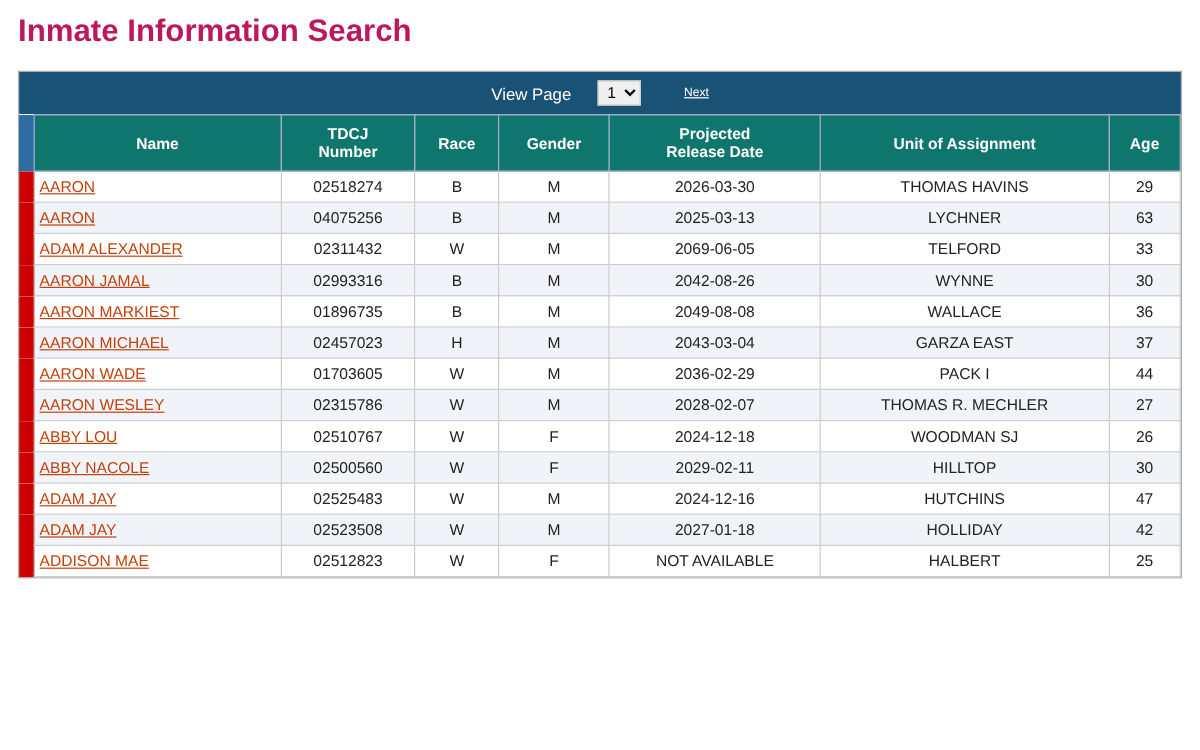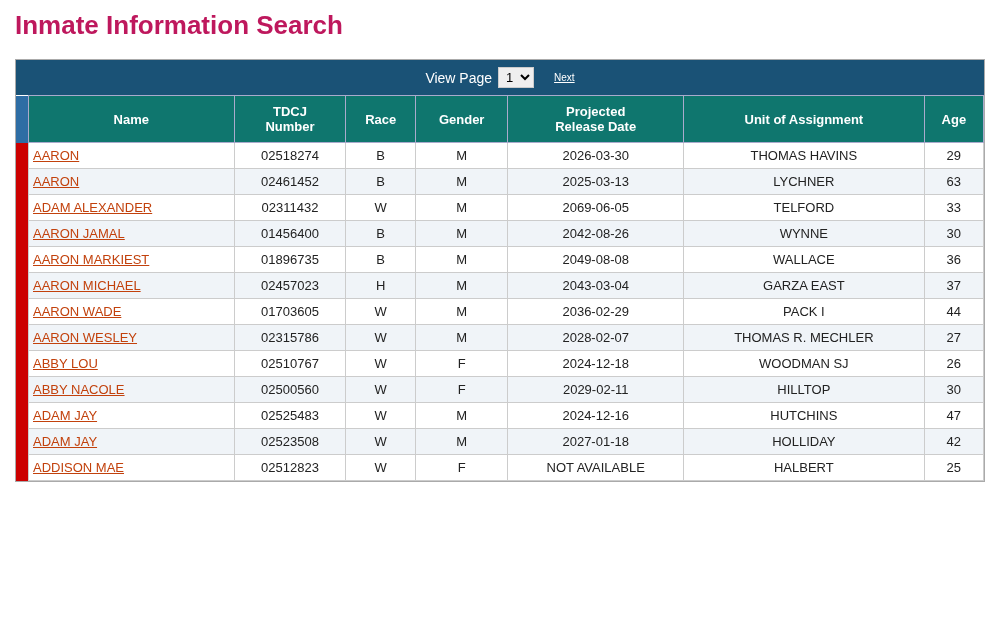--- a/index.html
+++ b/index.html
@@ -22,21 +22,21 @@
     }
     .pagination-row {
       background-color: #1a5276;
       color: #fff;
       text-align: center;
       padding: 7px 0;
       font-size: 14px;
       display: flex;
       align-items: center;
       justify-content: center;
-      gap: 6px;
+      gap: 22px;
     }
     .pagination-row select {
       font-size: 13px;
       padding: 1px 3px;
       border: 1px solid #ccc;
     }
     .pagination-row .next-btn {
       margin-left: 14px;
       color: #fff;
       text-decoration: underline;
@@ -124,41 +124,41 @@
           <td>02518274</td>
           <td>B</td>
           <td>M</td>
           <td>2026-03-30</td>
           <td>THOMAS HAVINS</td>
           <td>29</td>
         </tr>
         <tr>
           <td class="red-bar-cell" style="background-color: rgb(204, 0, 0); width: 8px;"></td>
           <td class="name-cell"><a href="#">AARON</a></td>
-          <td>02461452</td>
+          <td>04075256</td>
           <td>B</td>
           <td>M</td>
           <td>2025-03-13</td>
           <td>LYCHNER</td>
           <td>63</td>
         </tr>
         <tr>
           <td class="red-bar-cell" style="background-color: rgb(204, 0, 0); width: 8px;"></td>
           <td class="name-cell"><a href="#">ADAM ALEXANDER</a></td>
           <td>02311432</td>
           <td>W</td>
           <td>M</td>
           <td>2069-06-05</td>
           <td>TELFORD</td>
           <td>33</td>
         </tr>
         <tr>
           <td class="red-bar-cell" style="background-color: rgb(204, 0, 0); width: 8px;"></td>
           <td class="name-cell"><a href="#">AARON JAMAL</a></td>
-          <td>01456400</td>
+          <td>02993316</td>
           <td>B</td>
           <td>M</td>
           <td>2042-08-26</td>
           <td>WYNNE</td>
           <td>30</td>
         </tr>
         <tr>
           <td class="red-bar-cell" style="background-color: rgb(204, 0, 0); width: 8px;"></td>
           <td class="name-cell"><a href="#">AARON MARKIEST</a></td>
           <td>01896735</td>

